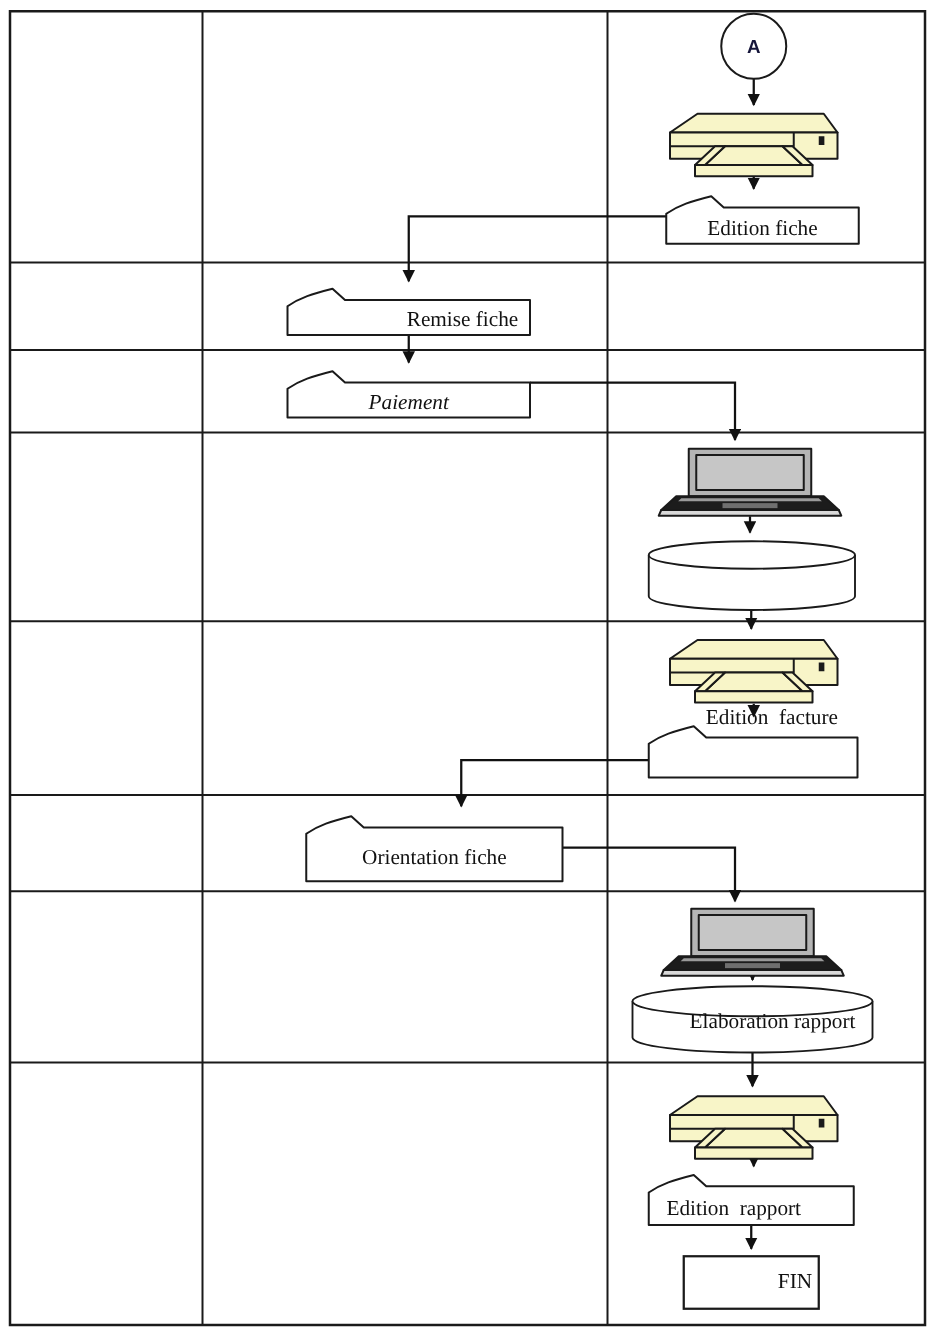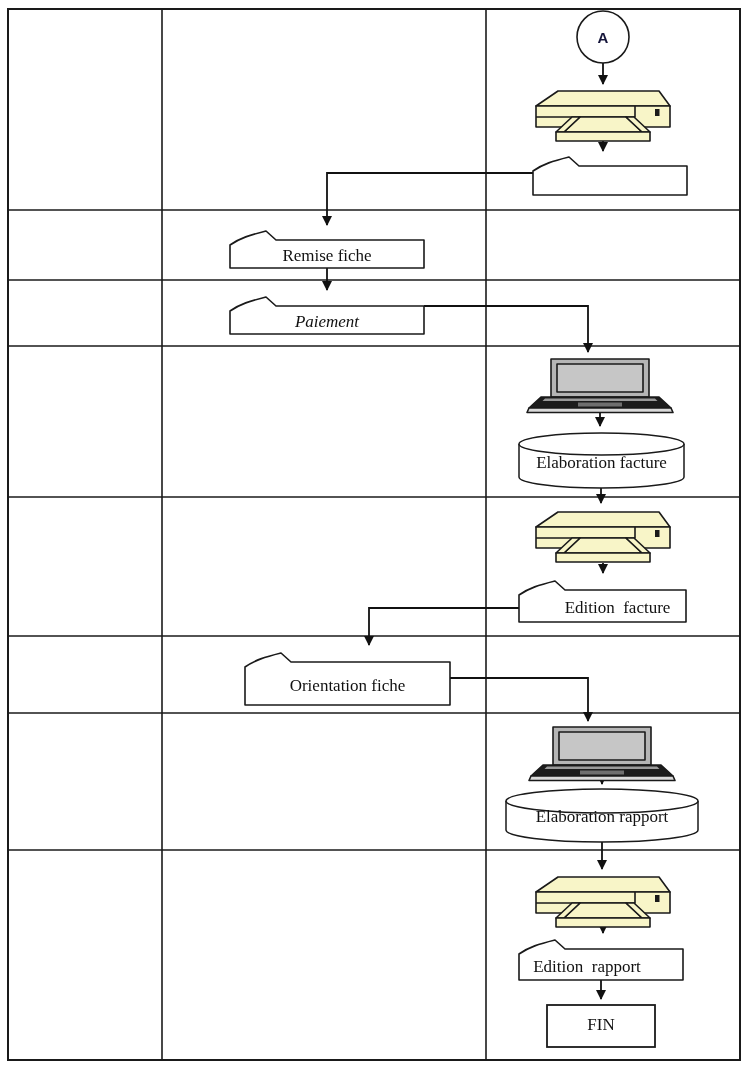--- a/index.html
+++ b/index.html
@@ -105,30 +105,30 @@
       <path d="M 519,595 C 529,588 539,585 555,581 L 565,590 L 686,590 L 686,622 L 519,622 Z"></path>
       <path d="M 245,667 C 255,660 265,657 281,653 L 291,662 L 450,662 L 450,705 L 245,705 Z"></path>
       <path d="M 519,954 C 529,947 539,944 555,940 L 565,949 L 683,949 L 683,980 L 519,980 Z"></path>
     </g>
 
     <rect x="547" y="1005" width="108" height="42" fill="#ffffff" stroke="#1a1a1a" stroke-width="1.8"></rect>
   </svg>
 
   <div class="label start-label" style="left:577px;top:11px;width:52px;height:52px;">A</div>
 
+  <div class="label doc-label" style="left:533px;top:155px;width:154px;height:40px;">Edition fiche</div>
 
-  <div class="label doc-label" style="left:230px;top:229px;width:194px;height:39px;">Remise fiche</div>
+  <div class="label doc-label" style="left:230px;top:229px;width:194px;height:39px;padding-left:43px;">Remise fiche</div>
 
   <div class="label doc-label" style="left:230px;top:295px;width:194px;height:39px;font-style:italic;">Paiement</div>
 
-  <div class="label" style="left:519px;top:438px;width:165px;height:48px;">Elaboration facture</div>
 
-  <div class="label doc-label" style="left:519px;top:579px;width:197px;height:43px;">Edition  facture</div>
+  <div class="label doc-label" style="left:519px;top:545px;width:197px;height:43px;">Edition  facture</div>
 
   <div class="label doc-label" style="left:245px;top:651px;width:205px;height:54px;">Orientation fiche</div>
 
-  <div class="label" style="left:506px;top:792px;width:192px;height:48px;">Elaboration rapport</div>
+  <div class="label" style="left:506px;top:792px;width:192px;height:48px;padding-left:16px;">Elaboration rapport</div>
 
   <div class="label doc-label" style="left:519px;top:938px;width:136px;height:42px;">Edition  rapport</div>
 
-  <div class="label" style="left:547px;top:1005px;width:108px;height:39px;">FIN</div>
+  <div class="label" style="left:547px;top:1005px;width:108px;height:39px;padding-left:35px;">FIN</div>
 
 </div>
 
 </body></html>

